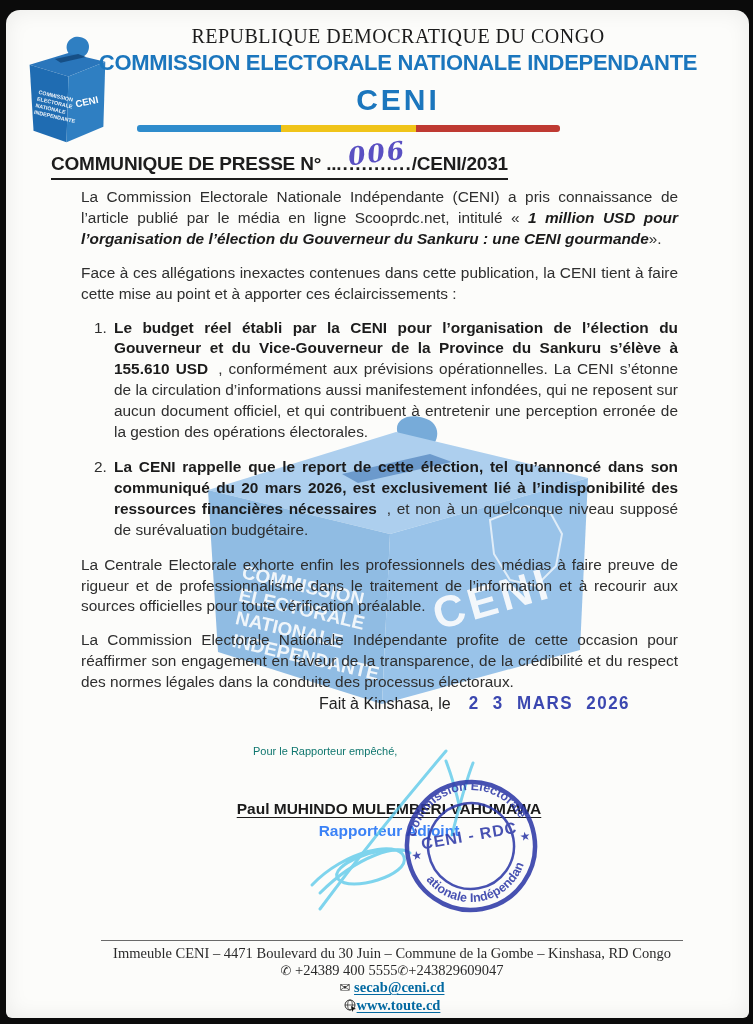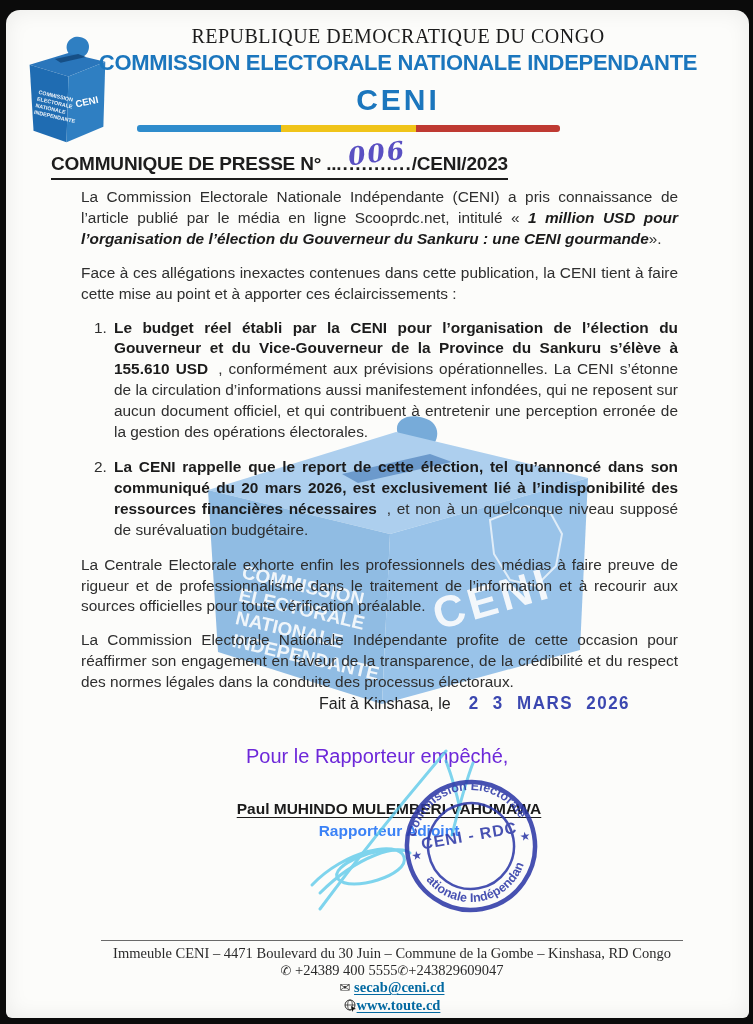--- a/index.html
+++ b/index.html
@@ -49,21 +49,21 @@
   .li .num{position:absolute;left:13px;top:0;font-weight:normal;color:#2e2e2e;}
   .li .rest{font-weight:normal;color:#2e2e2e;margin-left:10px;}
   
   .dateline{position:absolute;left:0;top:684px;width:100%;z-index:3;font-size:16px;color:#222;}
   .dateline .lbl{margin-left:313px;}
   .date-stamp{
     margin-left:18px;font-weight:bold;font-size:17px;color:var(--stamp-blue,#3b47b0);
     letter-spacing:1.5px;word-spacing:7px;display:inline-block;transform:scaleY(1.08);
   }
   
-  .sig-intro{position:absolute;left:240px;top:735px;font-size:20px;color:#6d28d9;z-index:2;}
+  .sig-intro{position:absolute;left:247px;top:735px;font-size:11px;color:#0f766e;z-index:2;}
   .sig-block{position:absolute;left:27px;right:4px;top:790px;text-align:center;z-index:2;}
   .sig-name{font-size:15.5px;font-weight:bold;color:#1b1b1b;text-decoration:underline;text-underline-offset:3px;}
   .sig-role{font-size:15.5px;font-weight:bold;color:#3b82f6;margin-top:4px;}
   .sig-scribble{position:absolute;left:294px;top:723px;z-index:4;}
   .stamp-svg{position:absolute;left:380px;top:751px;z-index:5;opacity:.88;}
   
   .watermark{position:absolute;left:132px;top:400px;z-index:1;opacity:.82;}
   
   .footer{
     position:absolute;left:29px;right:0;top:930px;text-align:center;z-index:2;
@@ -116,21 +116,21 @@
 
   <div class="htext">
     <div class="republic">REPUBLIQUE DEMOCRATIQUE DU CONGO</div>
     <div class="commission">COMMISSION ELECTORALE NATIONALE INDEPENDANTE</div>
     <div class="acronym">CENI</div>
   </div>
   <div class="tricolor"></div>
 
   <div class="doc-title">
     <span class="inner">
-      <span>COMMUNIQUE DE PRESSE N° ..</span><span class="dots"><span>............</span><span class="hand-num">006</span></span><span>/CENI/2023</span>
+      <span>COMMUNIQUE DE PRESSE N° ..</span><span class="dots"><span>............</span><span class="hand-num">006</span></span><span>/CENI/2031</span>
     </span>
   </div>
 
   <div class="bodytext">
     <p><span>La Commission Electorale Nationale Indépendante (CENI) a pris connaissance de l’article publié par le média en ligne Scooprdc.net, intitulé « </span><span class="bi">1 million USD pour l’organisation de l’élection du Gouverneur du Sankuru : une CENI gourmande</span><span>».</span></p>
     <p>Face à ces allégations inexactes contenues dans cette publication, la CENI tient à faire cette mise au point et à apporter ces éclaircissements :</p>
     <div class="li">
       <span class="num">1.</span><span>Le budget réel établi par la CENI pour l’organisation de l’élection du Gouverneur et du Vice-Gouverneur de la Province du Sankuru s’élève à 155.610 USD</span><span class="rest">, conformément aux prévisions opérationnelles. La CENI s’étonne de la circulation d’informations aussi manifestement infondées, qui ne reposent sur aucun document officiel, et qui contribuent à entretenir une perception erronée de la gestion des opérations électorales.</span>
     </div>
     <div class="li">

